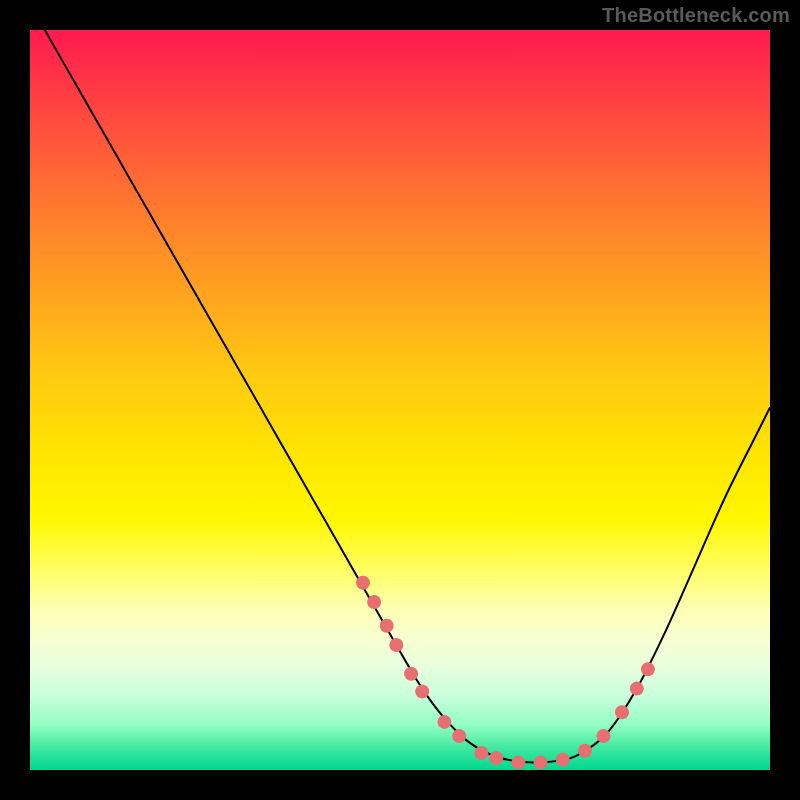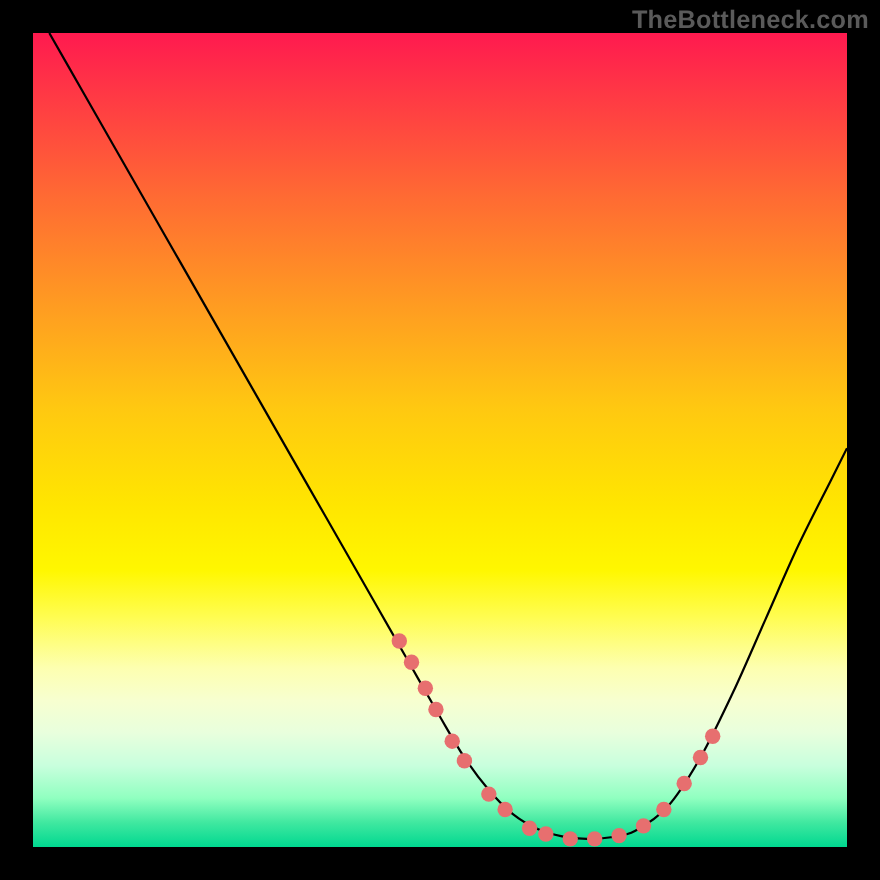--- a/index.html
+++ b/index.html
@@ -8,21 +8,21 @@
     width: 800px;
     height: 800px;
     background: #000;
     position: relative;
   }
   .attribution {
     position: absolute;
     top: 4px;
     right: 10px;
     font-family: Arial, Helvetica, sans-serif;
-    font-size: 23px;
+    font-size: 20px;
     font-weight: bold;
     color: #5a5a5a;
     letter-spacing: 0.2px;
   }
   .plot-area {
     position: absolute;
     left: 30px;
     top: 30px;
     width: 740px;
     height: 740px;

